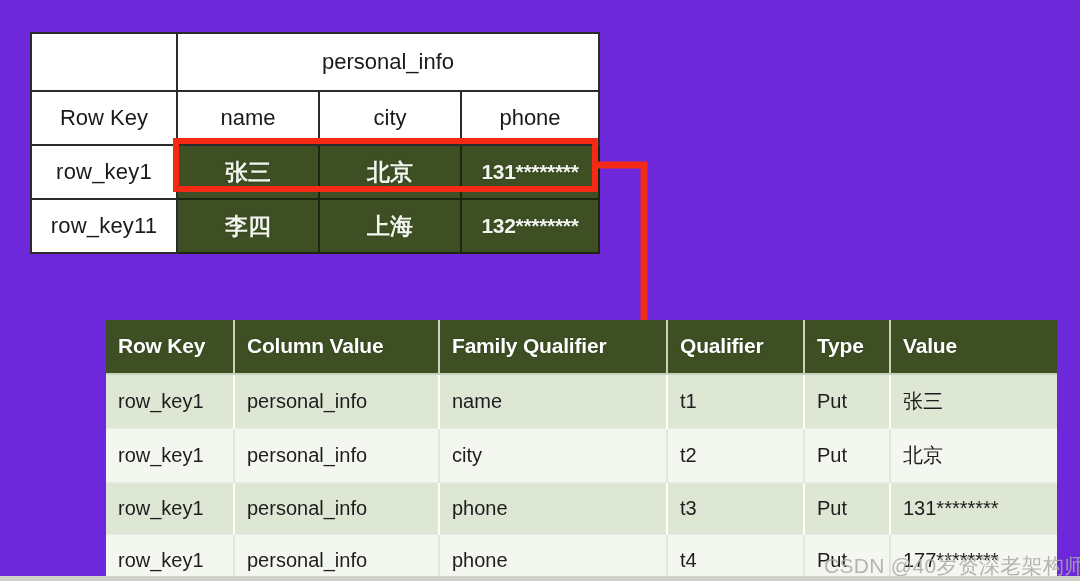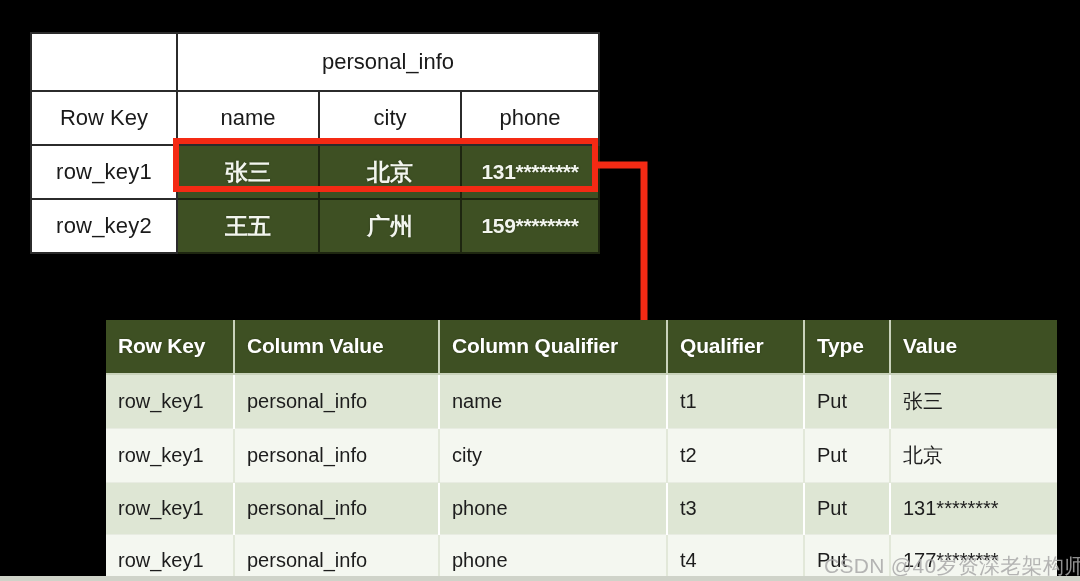--- a/index.html
+++ b/index.html
@@ -12,21 +12,21 @@
     height: 581px;
     background: #ffffff;
     font-family: "Liberation Sans", "DejaVu Sans", sans-serif;
     position: relative;
     overflow: hidden;
   }
 
   .canvas {
     position: absolute;
     inset: 0;
-    background: #000000;
+    background: #6d28d9;
   }
 
   
   .top-table {
     position: absolute;
     left: 30px;
     top: 32px;
     width: 568px;
     border-collapse: collapse;
     table-layout: fixed;
@@ -183,24 +183,24 @@
         <td class="hdr">city</td>
         <td class="hdr">phone</td>
       </tr>
       <tr>
         <td class="rowkey-cell">row_key1</td>
         <td class="green">张三</td>
         <td class="green">北京</td>
         <td class="green phone">131********</td>
       </tr>
       <tr>
-        <td class="rowkey-cell">row_key2</td>
-        <td class="green">王五</td>
-        <td class="green">广州</td>
-        <td class="green phone">159********</td>
+        <td class="rowkey-cell">row_key11</td>
+        <td class="green">李四</td>
+        <td class="green">上海</td>
+        <td class="green phone">132********</td>
       </tr>
     </tbody>
   </table>
 
   <div class="red-highlight"></div>
 
   <svg class="connector" viewBox="0 0 80 200">
     <path d="M 2 35 L 52 35 L 52 196" fill="none" stroke="#f42a14" stroke-width="7" stroke-linecap="square"></path>
   </svg>
 
@@ -211,21 +211,21 @@
           <col class="bcol-family">
           <col class="bcol-qual">
         <col class="bcol-ts">
           <col class="bcol-type">
           <col class="bcol-value">
       </colgroup>
       <thead>
         <tr>
           <th>Row Key</th>
           <th>Column Value</th>
-          <th>Column Qualifier</th>
+          <th>Family Qualifier</th>
           <th>Qualifier</th>
           <th>Type</th>
           <th>Value</th>
         </tr>
       </thead>
       <tbody>
         <tr>
           <td>row_key1</td>
           <td>personal_info</td>
           <td>name</td>

